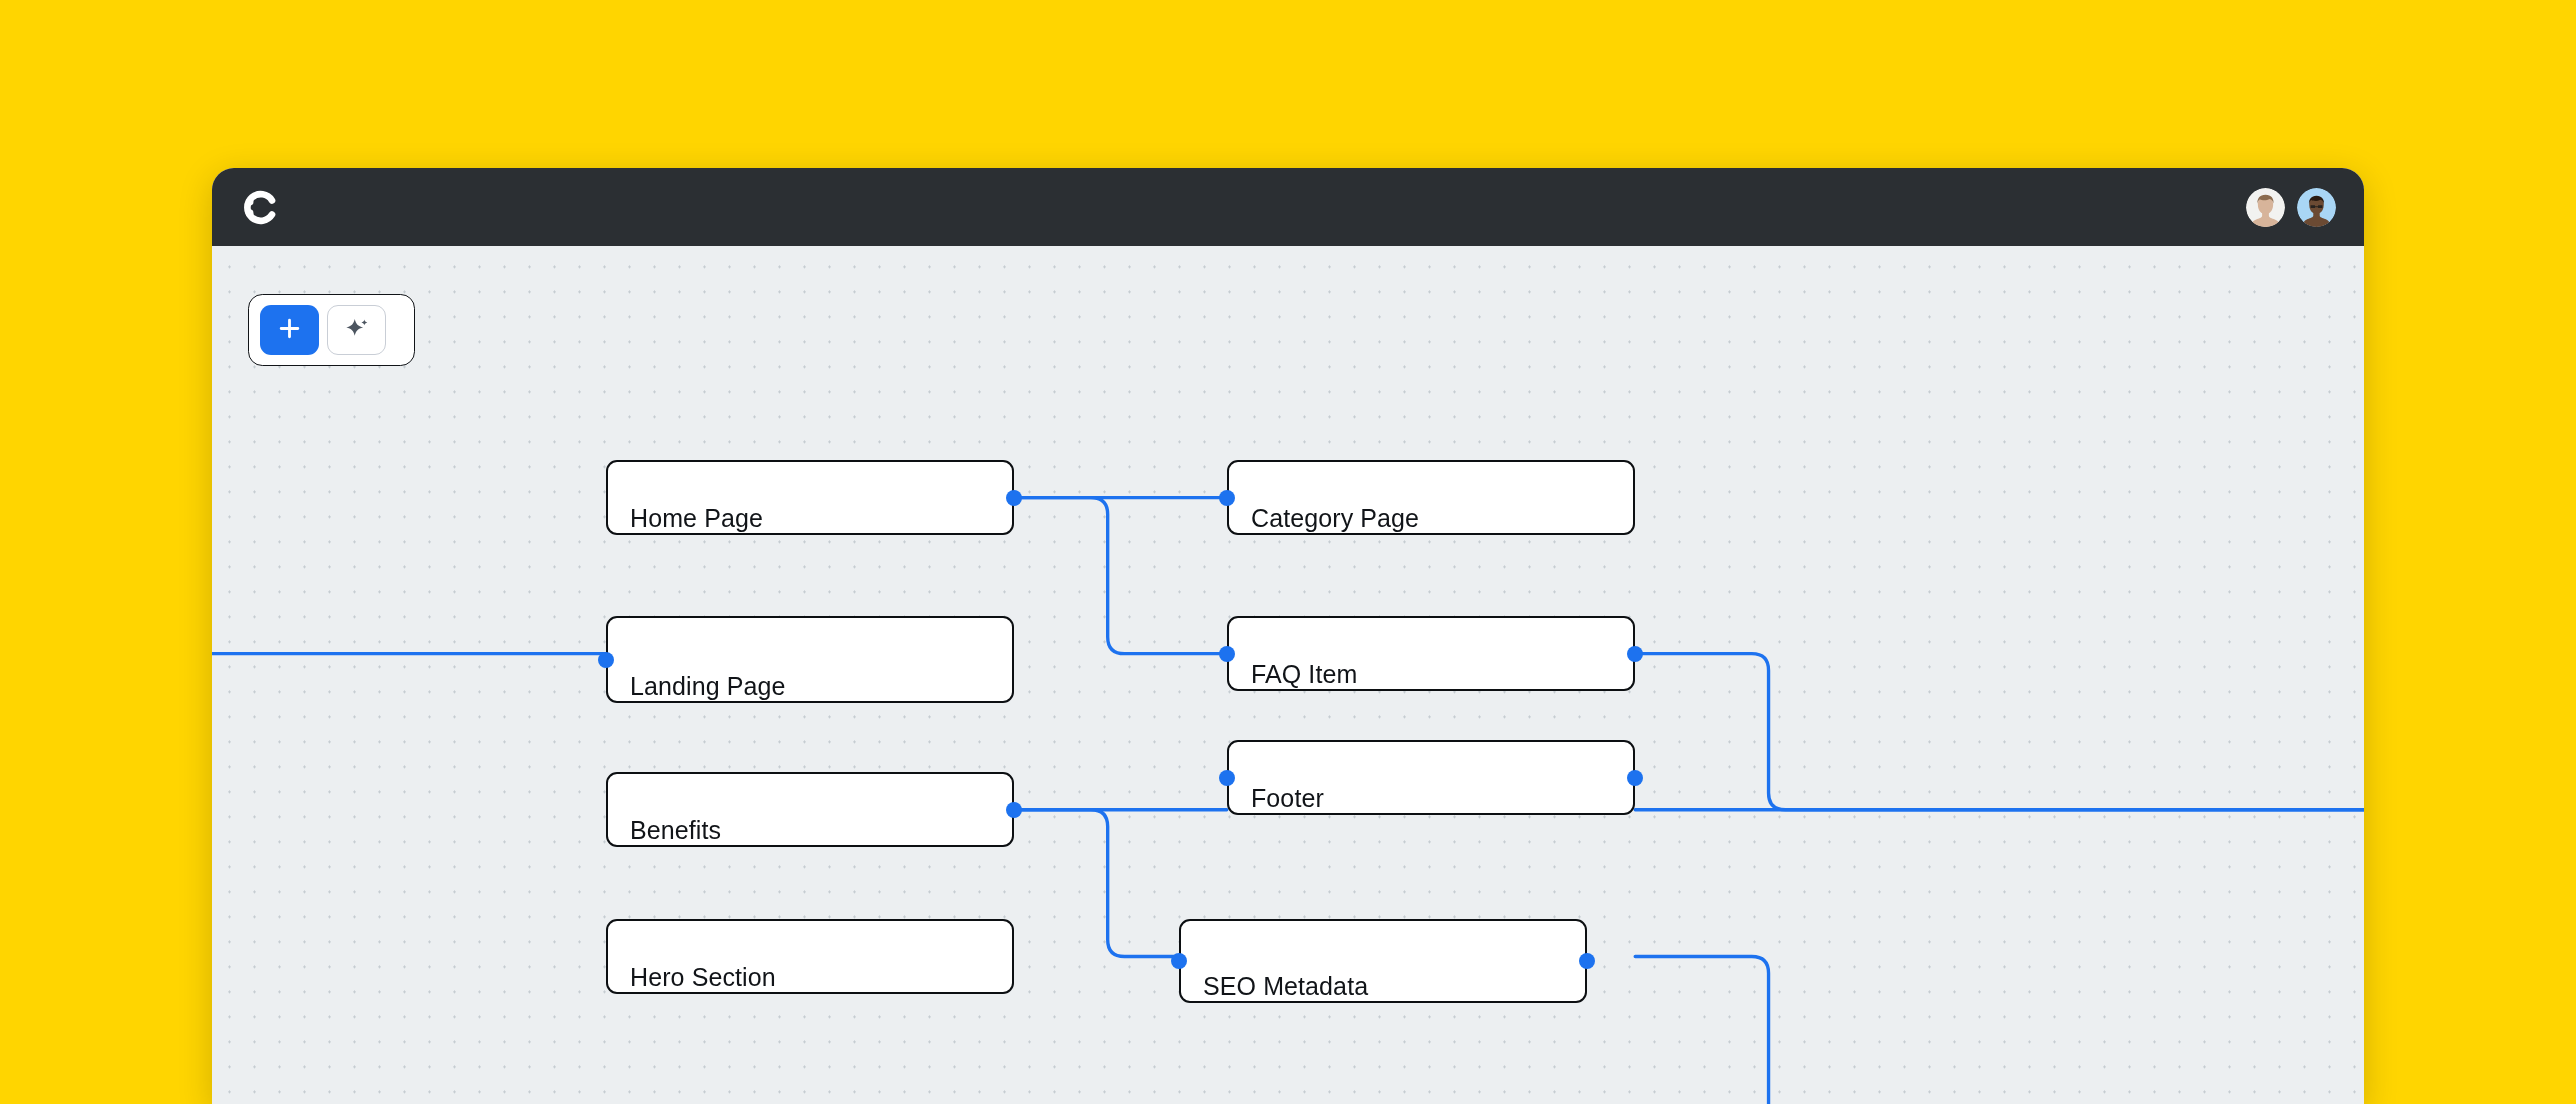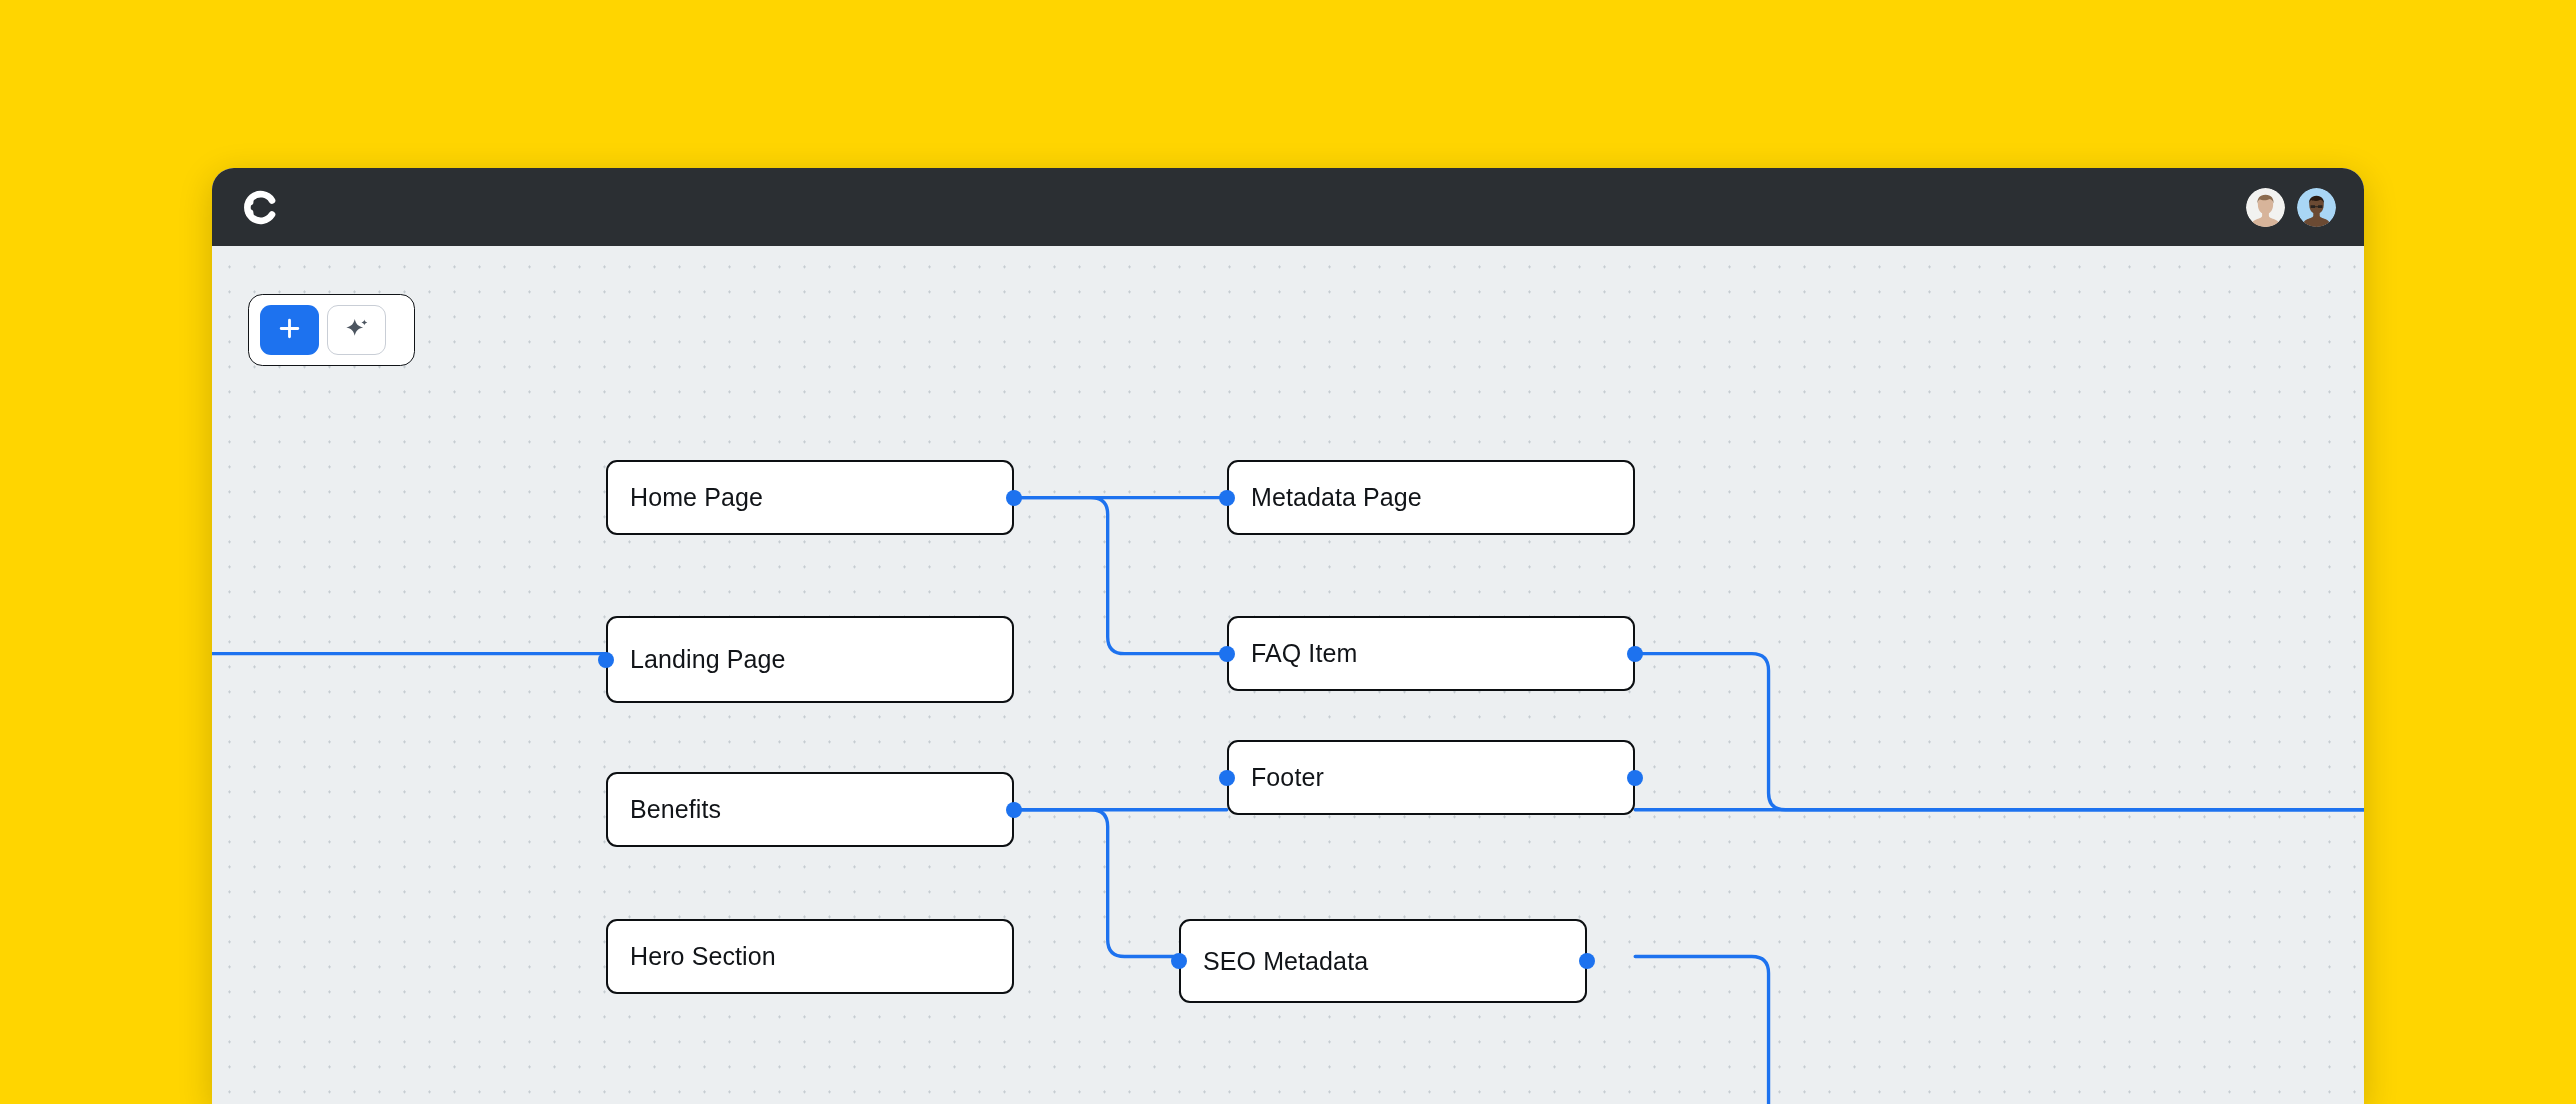--- a/index.html
+++ b/index.html
@@ -115,21 +115,21 @@
   .tool-btn.primary { background: #1d72ef; }
   .tool-btn.ghost   { background: #ffffff; border: 1.7px solid #c9ced6; }
 
   
   .node {
     position: absolute;
     background: #ffffff;
     border: 2.5px solid #0c0f12;
     border-radius: 11px;
     display: flex;
-    align-items: center;
+    align-items: flex-end;
     z-index: 4;
     cursor: pointer;
   }
 
   .node-label {
     font-size: 25px;
     color: #111418;
     letter-spacing: 0.1px;
     padding-left: 22px;
     white-space: nowrap;
@@ -223,21 +223,21 @@
         </span>
       </div>
     </div>
 
     <div class="node" style="left:394px; top:214px; width:408px; height:75px;">
       <span class="node-label">Home Page</span>
       <span class="port right"></span>
     </div>
 
     <div class="node" style="left:1015px; top:214px; width:408px; height:75px;">
-      <span class="node-label">Metadata Page</span>
+      <span class="node-label">Category Page</span>
       <span class="port left"></span>
     </div>
 
     <div class="node" style="left:394px; top:370px; width:408px; height:87px;">
       <span class="node-label">Landing Page</span>
       <span class="port left"></span>
     </div>
 
     <div class="node" style="left:1015px; top:370px; width:408px; height:75px;">
       <span class="node-label">FAQ Item</span>

